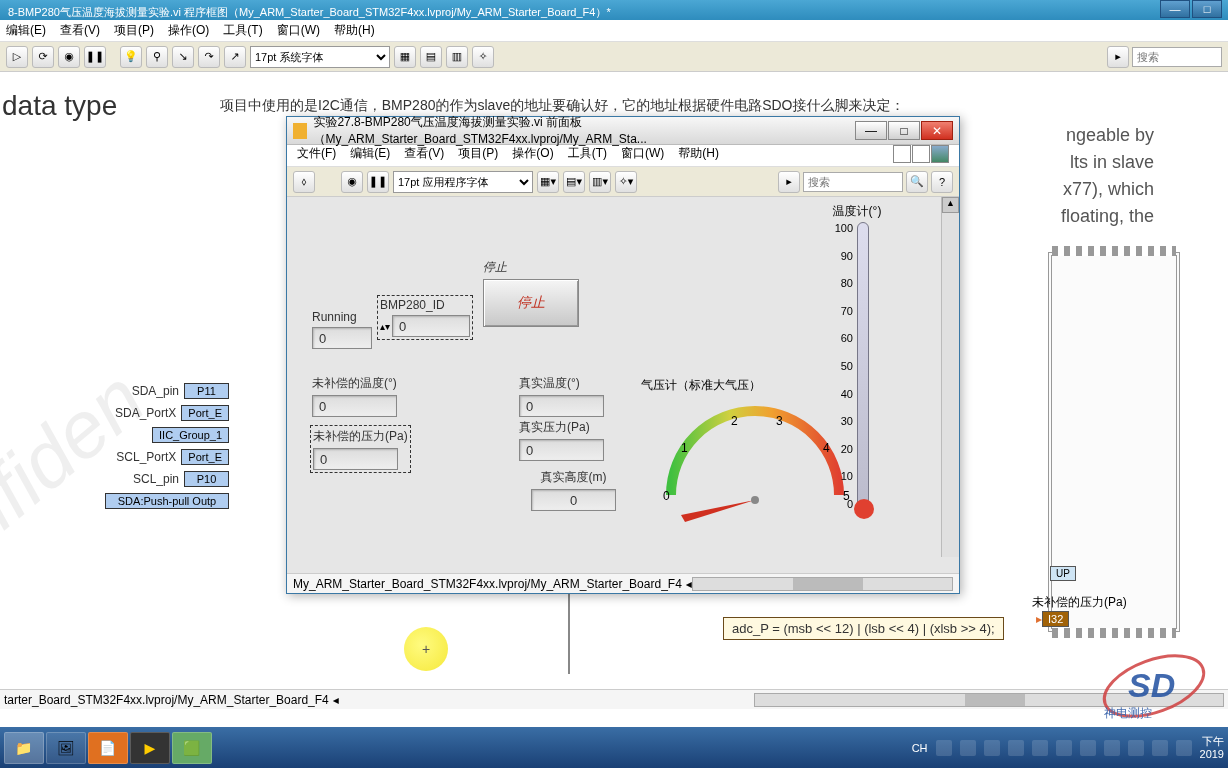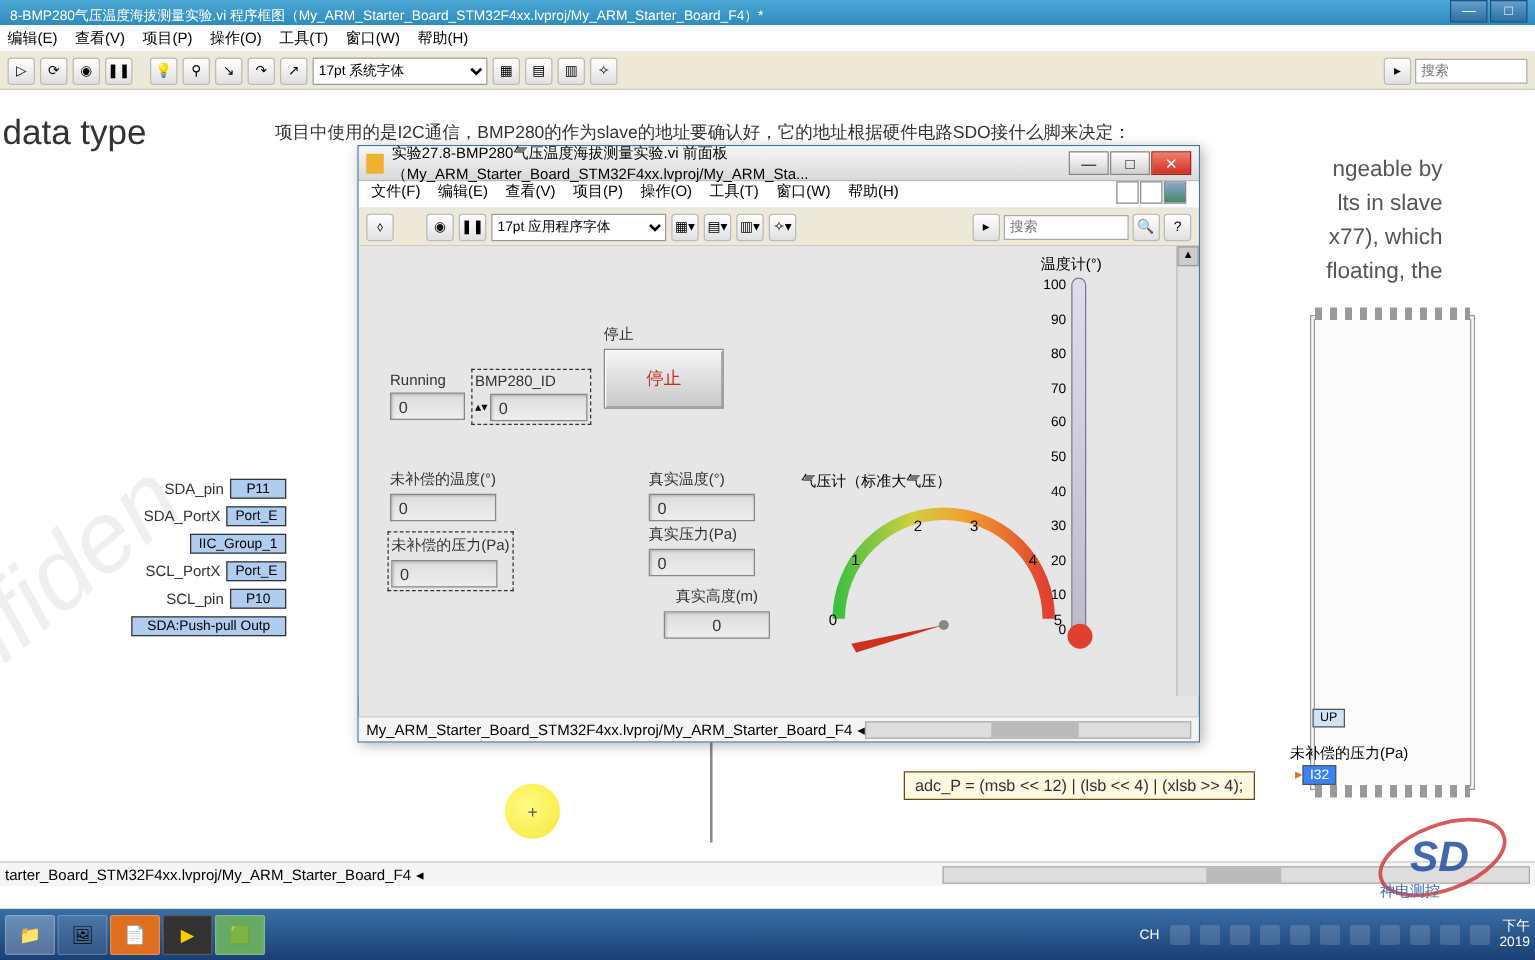--- a/index.html
+++ b/index.html
@@ -25,21 +25,21 @@
 
 
 .const-nodes { position: absolute; top: 308px; left: 100px; }
 .const-row { display: flex; justify-content: flex-end; align-items: center; height: 22px; font-size: 12px; }
 .const-row .lbl { color: #333; margin-right: 5px; }
 .const-box { border: 1px solid #333; background: #b0cdf0; padding: 1px 6px; font-size: 11px; min-width: 45px; text-align: center; }
 
 
 .formula-box { position: absolute; top: 545px; left: 723px; border: 1px solid #6a4a1a; background: #fff9e0; padding: 3px 8px; font-size: 13px; color: #333; }
 .bottom-label { position: absolute; font-size: 12px; }
-.i32-box { border: 1px solid #555; background: #3b82f6; color: #fff; padding: 1px 5px; font-size: 11px; }
+.i32-box { border: 1px solid #555; background: #a16207; color: #fff; padding: 1px 5px; font-size: 11px; }
 .up-box { border: 1px solid #555; background: #cfe5f5; padding: 1px 5px; font-size: 10px; }
 
 .yellow-dot { position: absolute; top: 555px; left: 404px; width: 44px; height: 44px; border-radius: 50%; background: radial-gradient(circle at 40% 40%, #fffb80, #f5e83a); display: flex; align-items: center; justify-content: center; }
 .yellow-dot::after { content: "+"; color: #555; font-size: 14px; }
 
 
 .fp-window { position: absolute; top: 116px; left: 286px; width: 674px; height: 478px; background: #e6e6e6; border: 1px solid #3a78a5; box-shadow: 2px 2px 10px rgba(0,0,0,0.3); }
 .fp-title { height: 28px; background: linear-gradient(#f7f7f7,#d9d9d9); display: flex; align-items: center; padding: 0 6px; font-size: 12px; border-bottom: 1px solid #bbb; }
 .fp-title .icon { width: 16px; height: 16px; background: #f0b030; margin-right: 6px; }
 .fp-title .wbtns { margin-left: auto; display: flex; gap: 1px; }
@@ -252,26 +252,26 @@
     <div class="right">
       <div class="tb-btn">▸</div>
       <input style="width: 100px; height: 20px; font-size: 11px; border: 1px solid rgb(170, 170, 170); padding: 0px 4px;" placeholder="搜索">
       <div class="tb-btn">🔍</div>
       <div class="tb-btn">?</div>
     </div>
   </div>
 
   <div class="fp-canvas">
 
-    <div class="grp" style="left:196px; top:62px;">
+    <div class="grp" style="left:196px; top:62px;font-style:italic;">
       <span class="indicator-lbl">停止</span>
       <div class="stop-btn">停止</div>
     </div>
 
-    <div class="grp" style="left:25px; top:100px;">
+    <div class="grp" style="left:25px; top:113px;">
       <span class="indicator-lbl">Running</span>
       <div class="indicator-box" style="width:60px">0</div>
     </div>
     <div class="grp dotted-box" style="left:90px; top:98px;">
       <span class="indicator-lbl">BMP280_ID</span>
       <div style="display:flex;align-items:center;">
           <span style="font-size:10px;margin-right:2px;">▴▾</span>
           <div class="indicator-box" style="width:78px">0</div>
         </div>
     </div>

